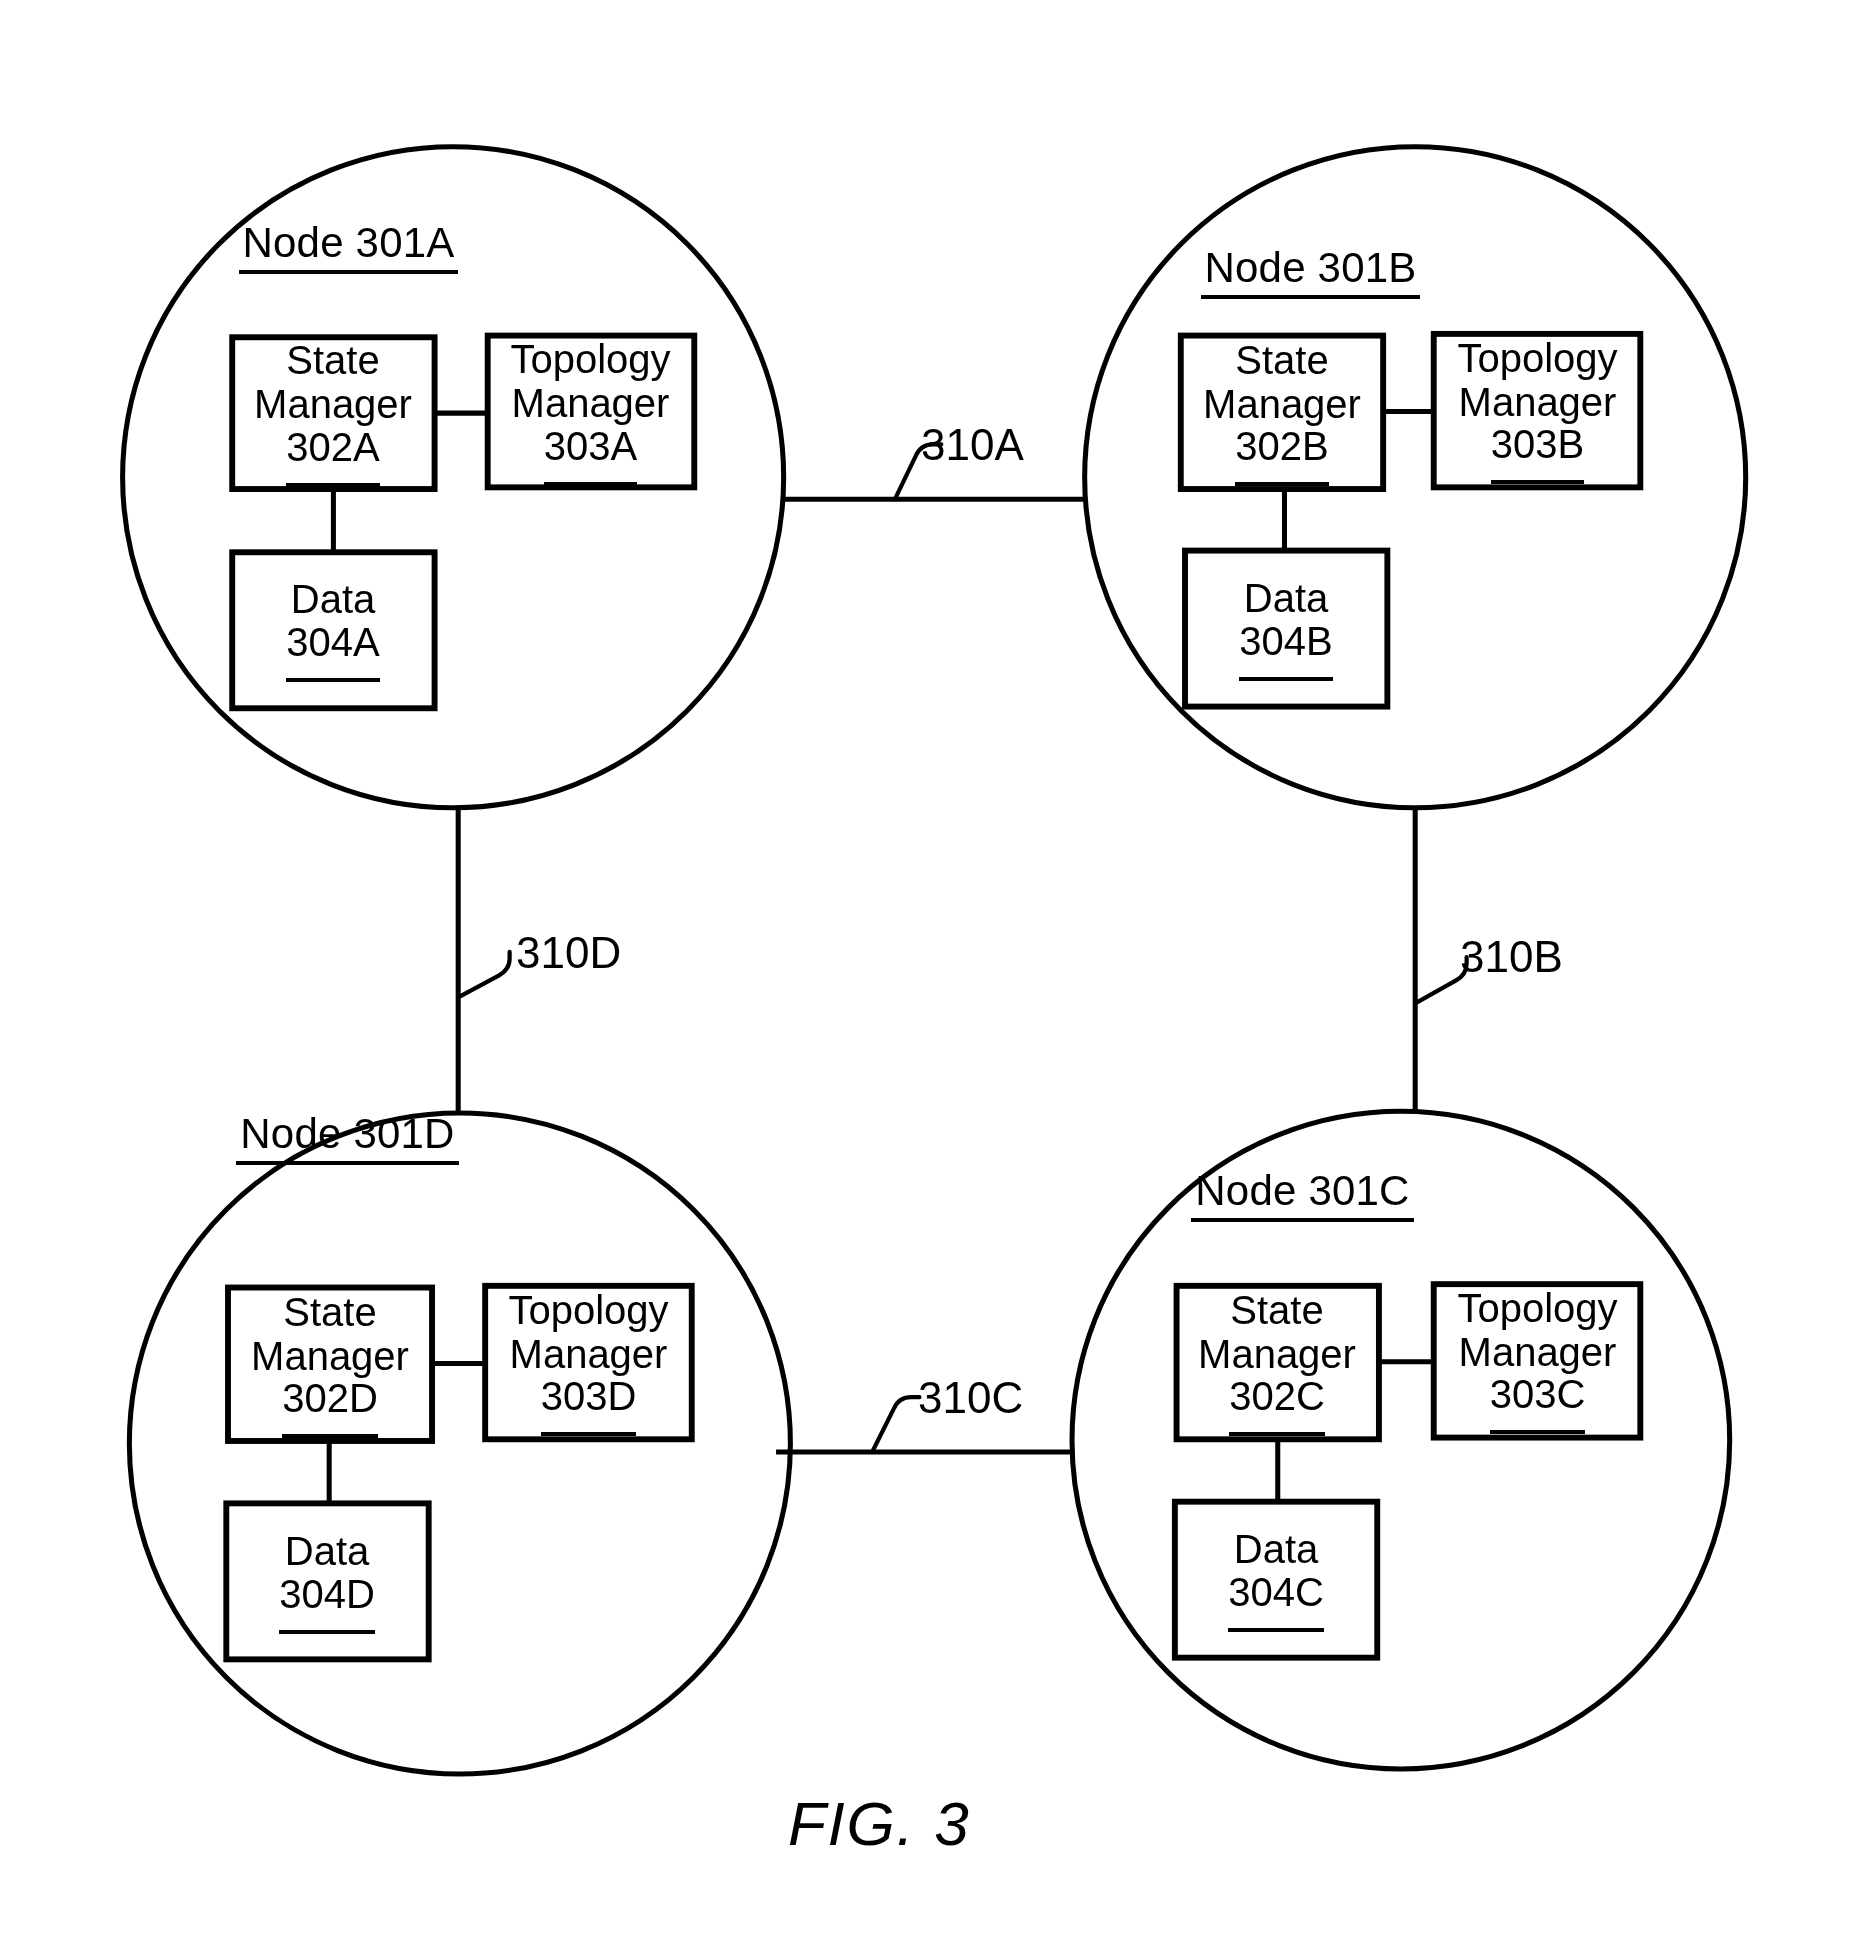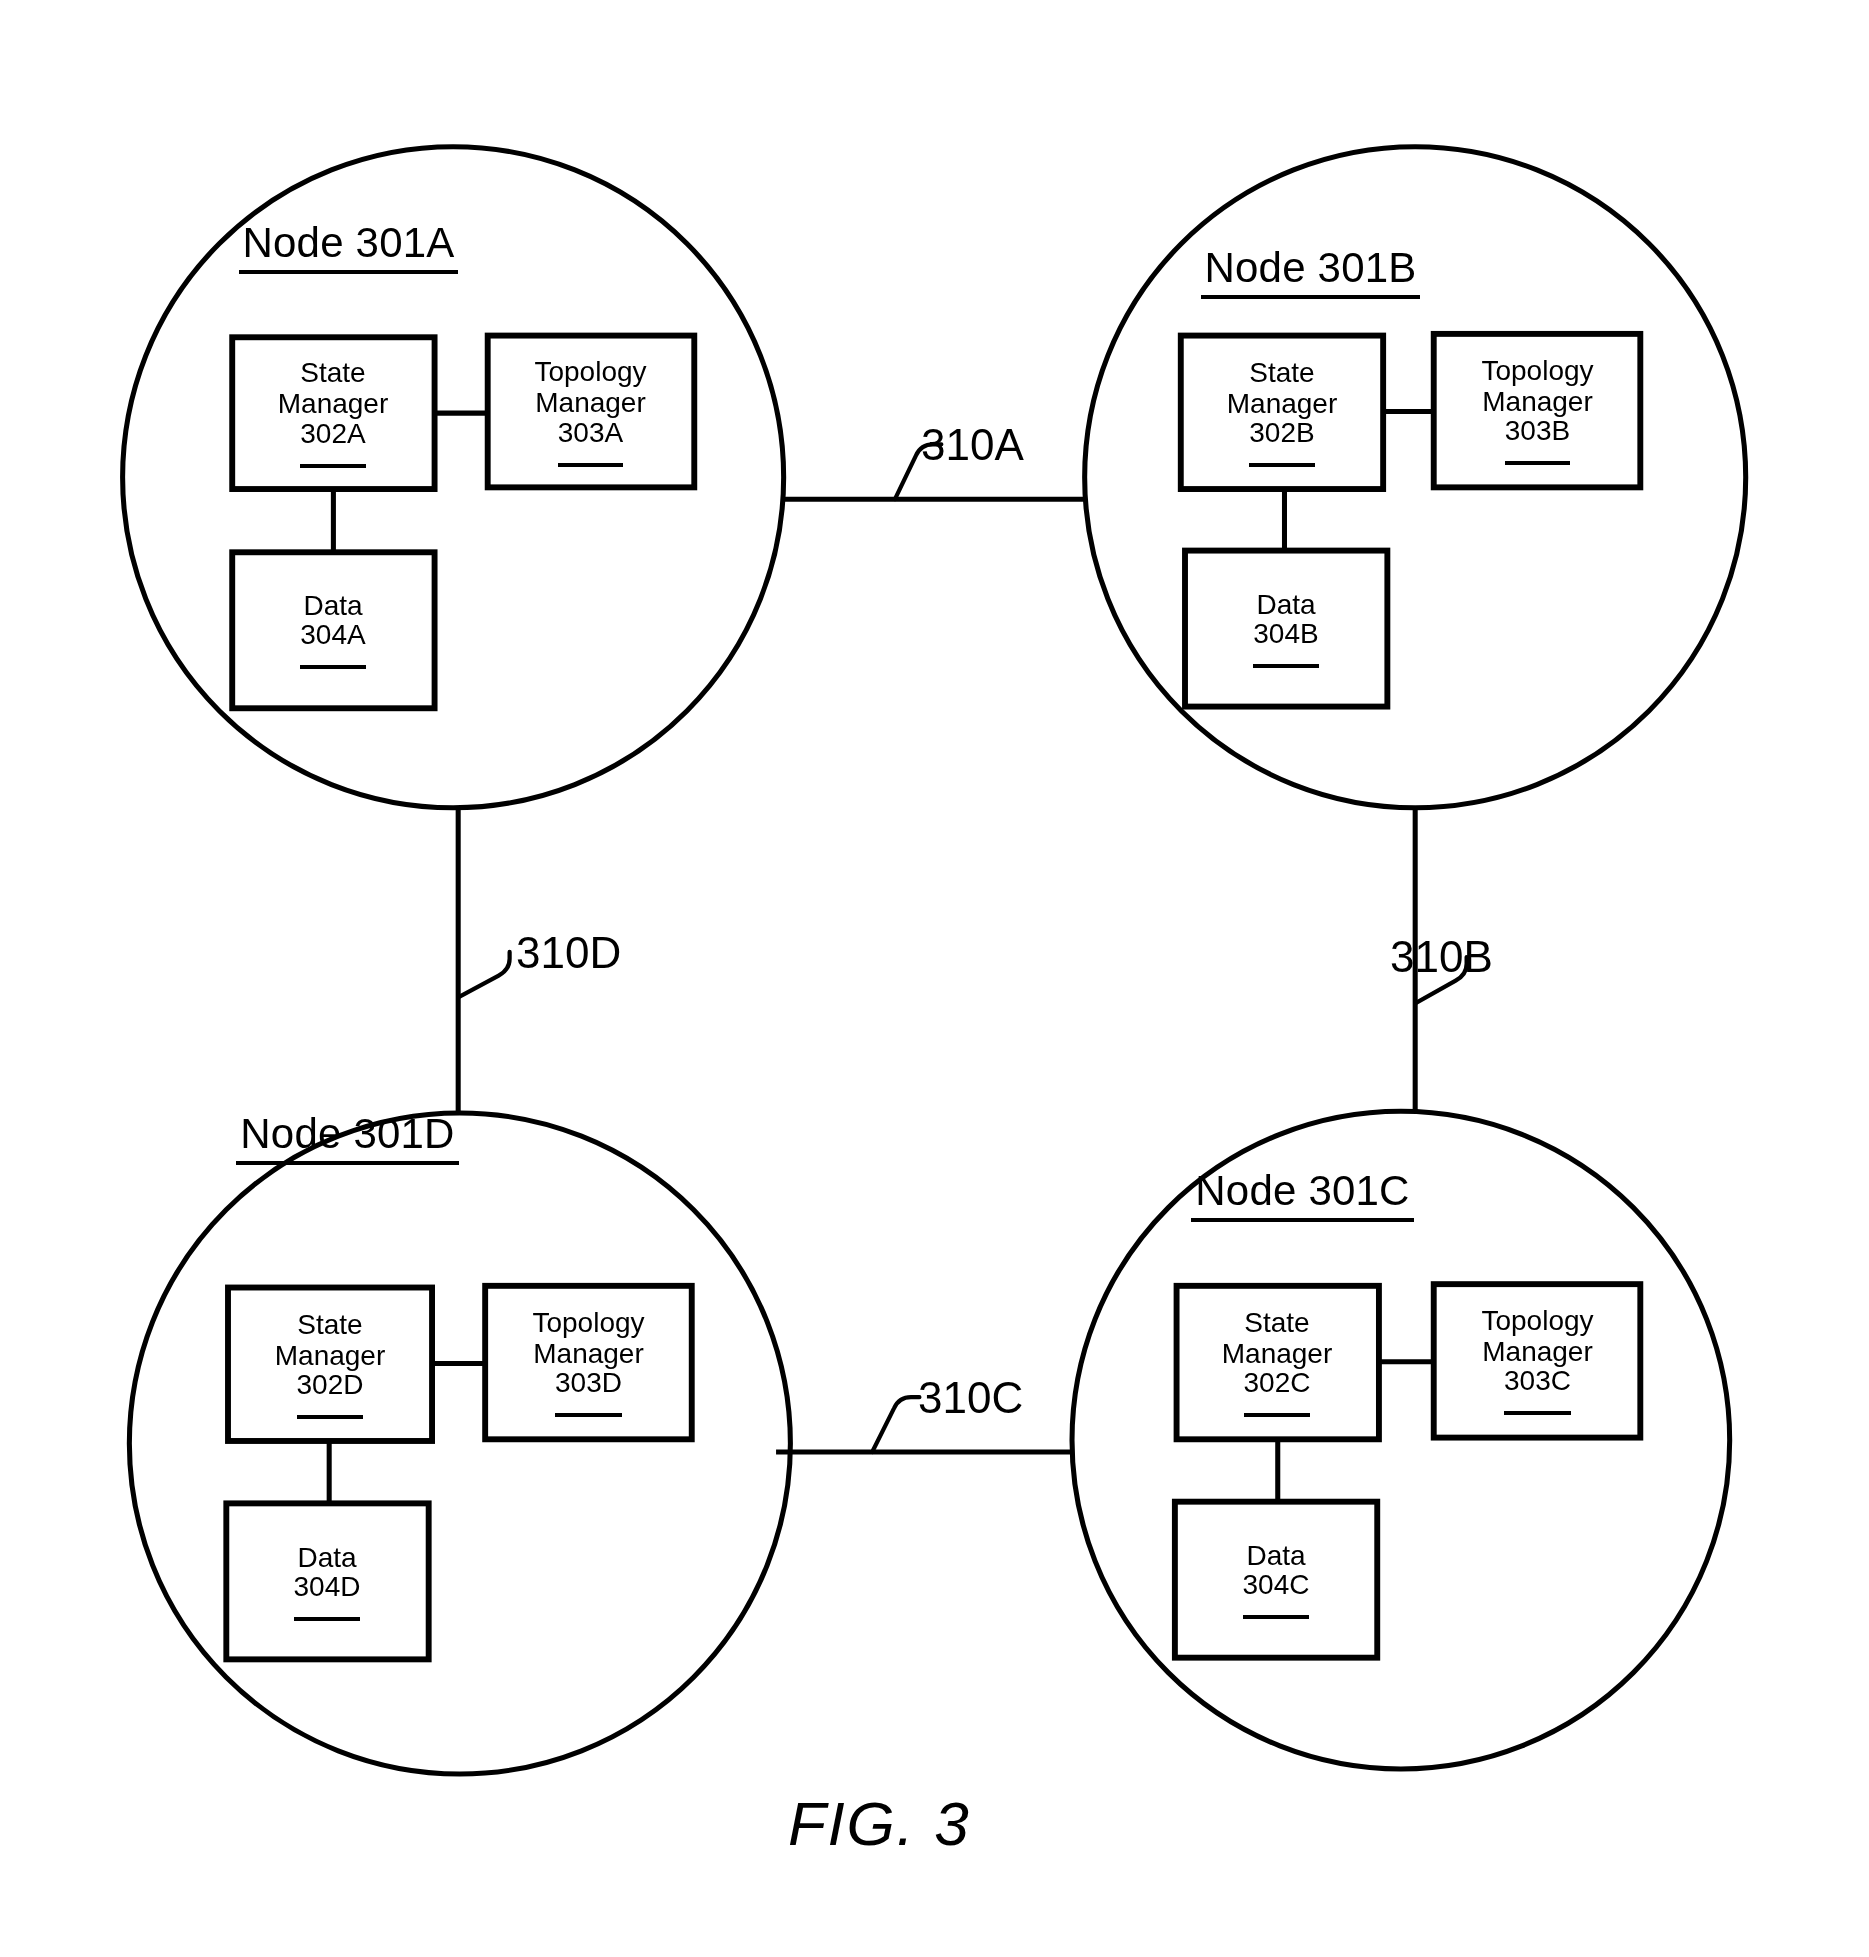--- a/index.html
+++ b/index.html
@@ -17,21 +17,21 @@
   .box-rect{fill:#ffffff;stroke:#000;stroke-width:7;}
   .inner-line{stroke:#000;stroke-width:6;fill:none;}
 
   .lbl{position:absolute;white-space:nowrap;line-height:1.06;text-align:right;}
 
   .node-title{
     font-size:42px;letter-spacing:0.2px;
     text-align:center;border-bottom:4.2px solid #000;padding-bottom:4.2px;
   }
   .box-text{
-    position:absolute;text-align:center;font-size:28px;line-height:1.09;
+    position:absolute;text-align:center;font-size:40px;line-height:1.09;
     display:flex;flex-direction:column;align-items:center;justify-content:center;
   }
   .box-text .ln{display:block;}
   .box-text .ref{border-bottom:4.2px solid #000;display:inline-block;padding-bottom:16px;line-height:1.0;}
   .link-label{font-size:44px;}
   .fig-caption{
     position:absolute;font-size:62px;font-style:italic;letter-spacing:1.7px;
     font-family:"Liberation Sans","DejaVu Sans",sans-serif;
   }
 </style>
@@ -156,21 +156,21 @@
     <span class="ref">303C</span>
   </div>
 
   <div class="box-text" style="left:1175px;top:1502px;width:202px;height:156px;">
     <span class="ln">Data</span>
     <span class="ref">304C</span>
   </div>
 
   <div class="lbl link-label" style="left:921px;top:422px;">310A</div>
 
-  <div class="lbl link-label" style="left:1390px;top:934px;">310B</div>
+  <div class="lbl link-label" style="left:1460px;top:934px;">310B</div>
 
   <div class="lbl link-label" style="left:918px;top:1375px;">310C</div>
 
   <div class="lbl link-label" style="left:516px;top:930px;">310D</div>
 
   <div class="fig-caption" style="left:788px;top:1788px;">FIG. 3</div>
 
 </div>
 
 

